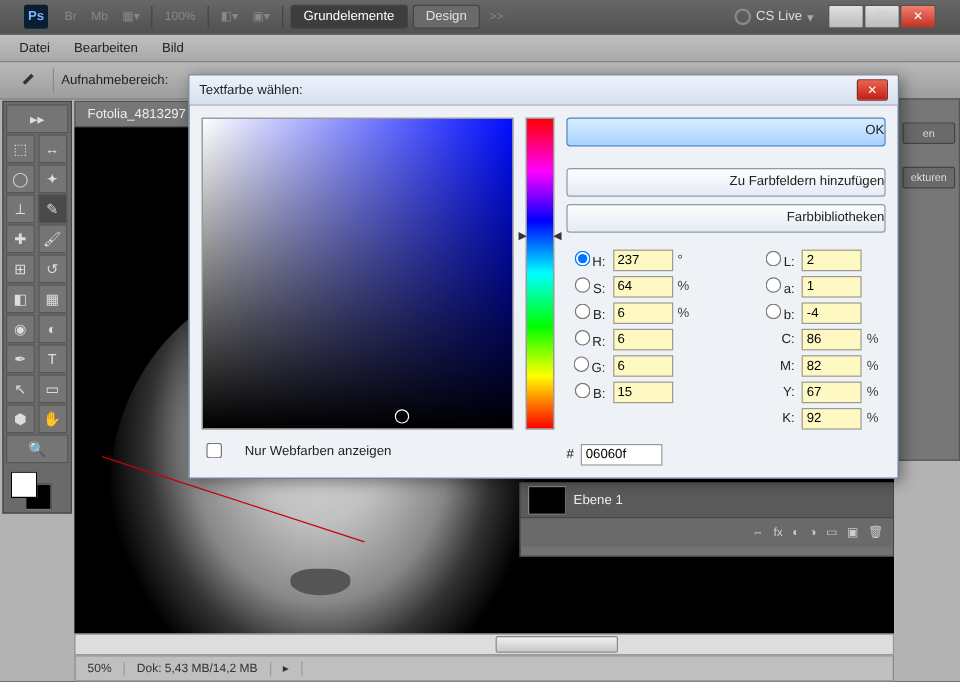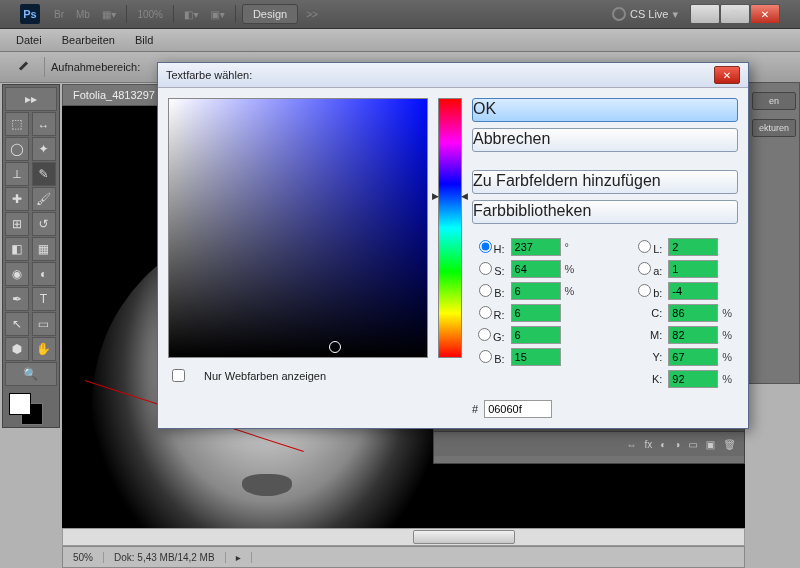--- a/index.html
+++ b/index.html
@@ -27,45 +27,45 @@
 .swatch .fg{position:absolute;width:20px;height:20px;background:#fff;border:1px solid #000;left:4px;top:2px}
 .swatch .bg{position:absolute;width:20px;height:20px;background:#000;border:1px solid #777;left:16px;top:12px}
 .doctab{position:absolute;left:62px;top:84px;background:#777;border:1px solid #555;padding:4px 10px;color:#eee;font-size:11px}
 .canvas{position:absolute;left:62px;top:106px;right:55px;bottom:22px;background:#000;overflow:hidden}
 .face{position:absolute;left:30px;bottom:-40px;width:350px;height:360px;background:radial-gradient(ellipse 180px 220px at 50% 40%,#d8d8d8 0%,#c0c0c0 30%,#888 60%,#333 80%,#000 100%);border-radius:50% 50% 45% 45%}
 .mouth{position:absolute;left:50%;bottom:90px;width:50px;height:22px;background:#555;border-radius:40% 40% 50% 50%;transform:translateX(-50%)}
 .statusbar{position:absolute;left:62px;right:55px;bottom:0;height:20px;background:#bfbfbf;border:1px solid #888;display:flex;align-items:center;font-size:10px;color:#333}
 .statusbar>div{padding:0 10px;border-right:1px solid #999}
 .redline{position:absolute;left:85px;top:380px;width:230px;height:1px;background:#c00;transform:rotate(18deg);transform-origin:left;z-index:5}
 .rpanel{position:absolute;right:0;top:82px;width:50px;height:300px;background:#777;border:1px solid #555}
-.rtab{background:#6a6a6a;border:1px solid #444;margin:9px 3px;padding:3px;font-size:9px;color:#ddd;text-align:center;border-radius:2px}
+.rtab{background:#6a6a6a;border:1px solid #444;margin:19px 3px;padding:3px;font-size:9px;color:#ddd;text-align:center;border-radius:2px}
 .layerpanel{position:absolute;right:55px;top:402px;width:310px;height:60px;background:#737373;border:1px solid #444;z-index:3}
 .layerrow{display:flex;align-items:center;height:28px;background:#5a5a5a;border-bottom:1px solid #444}
 .layerthumb{width:30px;height:22px;background:#000;border:1px solid #888;margin:0 6px}
 .layerfoot{height:24px;background:#6a6a6a;display:flex;align-items:center;justify-content:flex-end;gap:8px;padding:0 8px;color:#ccc;font-size:10px}
 
 
 .dialog{position:absolute;left:157px;top:62px;width:590px;background:#eef1f6;border:1px solid #5a6a8a;box-shadow:3px 3px 12px rgba(0,0,0,0.4);z-index:10}
 .dlg-title{height:24px;background:linear-gradient(#eef2fa,#d6dff0);display:flex;align-items:center;padding:0 8px;font-size:11px;border-bottom:1px solid #aab}
 .dlg-close{margin-left:auto;width:24px;height:16px;background:linear-gradient(#f06050,#c02010);border:1px solid #803020;border-radius:2px;color:#fff;display:flex;align-items:center;justify-content:center;font-size:10px}
 .dlg-body{padding:10px;display:flex;gap:10px}
 .sv-field{width:258px;height:258px;background:linear-gradient(to top,#000,rgba(0,0,0,0)),linear-gradient(to right,#fff,hsl(237,100%,50%));position:relative;border:1px solid #888}
 .sv-marker{position:absolute;width:10px;height:10px;border:1px solid #fff;border-radius:50%;left:160px;top:242px;box-shadow:0 0 0 1px #000}
 .hue-strip{width:22px;height:258px;background:linear-gradient(to bottom,#f00,#f0f 17%,#00f 33%,#0ff 50%,#0f0 67%,#ff0 83%,#f00);position:relative;border:1px solid #888}
 .hue-ptr{position:absolute;top:92px;left:-7px;right:-7px;display:flex;justify-content:space-between;font-size:9px;color:#333}
 .preview-col{width:60px;text-align:center;font-size:10px;color:#444}
 .prev-box{width:56px;height:66px;border:1px solid #888;margin:4px auto}
 .prev-new{height:50%;background:#06060f}
 .prev-cur{height:50%;background:#fff}
 .cube{width:14px;height:14px;border:1px solid #888;margin:4px 0 4px auto;background:linear-gradient(135deg,#ccc,#888)}
 .right-col{flex:1;display:flex;flex-direction:column;gap:6px}
-.dlg-btn{height:22px;border:1px solid #8a9ab0;border-radius:3px;background:linear-gradient(#fdfdfd,#e4ebf5);font-size:16px;text-align:left;line-height:20px;cursor:pointer}
+.dlg-btn{height:22px;border:1px solid #8a9ab0;border-radius:3px;background:linear-gradient(#fdfdfd,#e4ebf5);font-size:11px;text-align:right;line-height:20px;cursor:pointer}
 .dlg-btn.ok{background:linear-gradient(#d8ecff,#a8d4ff);border-color:#4a80c0}
 .fields{display:grid;grid-template-columns:auto 48px auto 40px auto 48px auto;gap:4px 6px;align-items:center;font-size:11px;margin-top:8px}
-.fields input[type=text]{width:42px;height:16px;border:1px solid #999;background:#22c55e;font-size:11px;padding:0 3px;text-align:left}
+.fields input[type=text]{width:42px;height:16px;border:1px solid #999;background:#fef9c3;font-size:11px;padding:0 3px;text-align:left}
 .fields input[type=radio]{margin:0 2px 0 0}
 .fields .lbl{text-align:right;white-space:nowrap}
 .fields .unit{color:#444}
 .hexrow{display:flex;align-items:center;gap:6px;margin-top:6px;font-size:11px}
 .hexrow input{width:60px;height:16px;border:1px solid #999;padding:0 3px;font-size:11px}
 .webonly{margin-top:8px;font-size:11px;display:flex;align-items:center;gap:16px}
 .hscroll{position:absolute;left:62px;right:55px;bottom:22px;height:16px;background:#ddd;border:1px solid #999;z-index:2}
 .hthumb{position:absolute;left:350px;width:100px;top:1px;bottom:1px;background:linear-gradient(#f0f0f0,#c8c8c8);border:1px solid #888;border-radius:2px}
 </style>
 </head>
@@ -75,20 +75,21 @@
   <div class="ps-logo">Ps</div>
   <span class="tb-item">Br</span>
   <span class="tb-item">Mb</span>
   <span class="tb-item">▦▾</span>
   <div class="tb-sep"></div>
   <span class="tb-item">100%</span>
   <div class="tb-sep"></div>
   <span class="tb-item">◧▾</span>
   <span class="tb-item">▣▾</span>
   <div class="tb-sep"></div>
+  <div class="tb-btn active">Grundelemente</div>
   <div class="tb-btn">Design</div>
   <span class="tb-item">&gt;&gt;</span>
   <div class="cslive">
     <span class="dot"></span>
     <span style="color:#ddd">CS Live</span>
     <span style="color:#aaa">▾</span>
     <div class="winbtns">
       <div class="winbtn">─</div>
       <div class="winbtn">☐</div>
       <div class="winbtn close">✕</div>
@@ -191,21 +192,20 @@
         </label>
     </div>
     <div class="hue-strip">
       <div class="hue-ptr">
           <span>▶</span>
           <span>◀</span>
         </div>
     </div>
     <div class="right-col">
       <div class="dlg-btn ok">OK</div>
-      <div class="dlg-btn">Abbrechen</div>
       <div style="height:6px"></div>
       <div class="dlg-btn">Zu Farbfeldern hinzufügen</div>
       <div class="dlg-btn">Farbbibliotheken</div>
 
       <div class="fields">
         <span class="lbl"><input type="radio" name="m" checked="" style=""><span>H:</span></span>
           <input type="text" value="237" style="">
           <span class="unit">°</span>
         <span style="width:20px"></span>
         <span class="lbl"><input type="radio" name="m2" style=""><span>L:</span></span>

